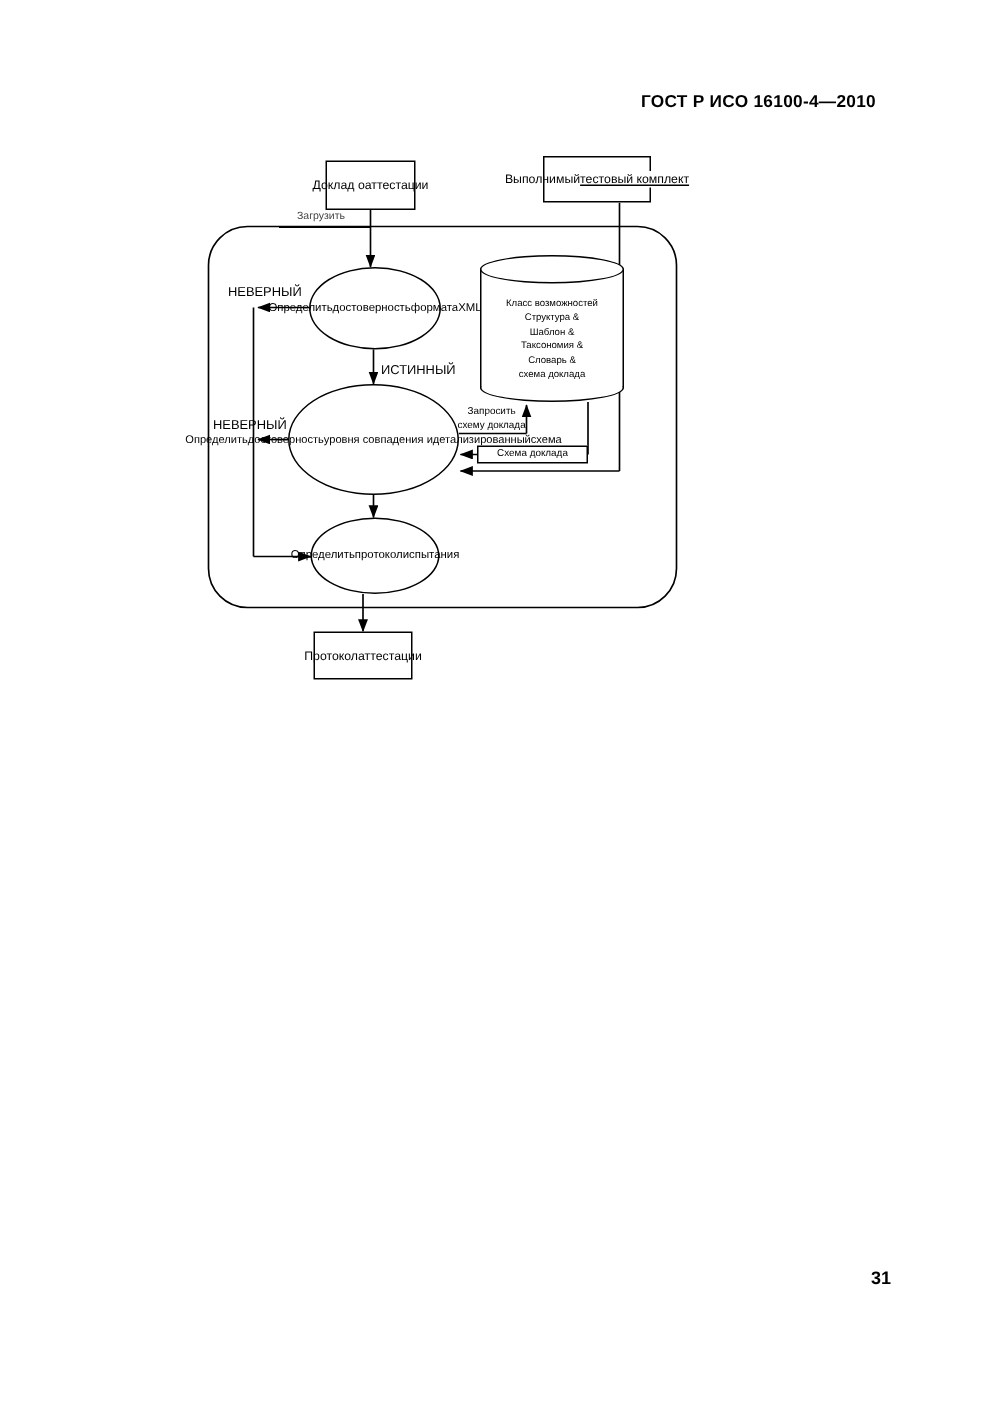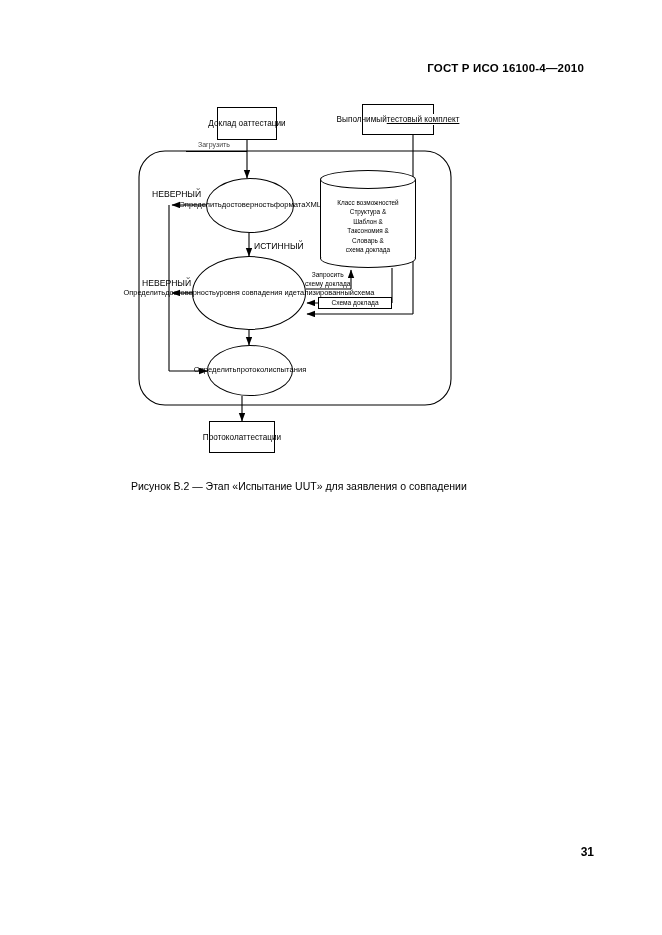--- a/index.html
+++ b/index.html
@@ -290,17 +290,16 @@
 
     <div class="label-box" id="lbl-schema-box">Схема доклада</div>
 
     <div class="node-box" id="box-cert">
       <div>Протокол</div>
       <div>аттестации</div>
     </div>
 
   </div>
 
-  <div class="figure-caption">Рисунок В.2 — Этап «Испытание UUT» для заявления о совпадении</div>
 
   <div class="page-number">31</div>
 
 </div>
 
 </body></html>

